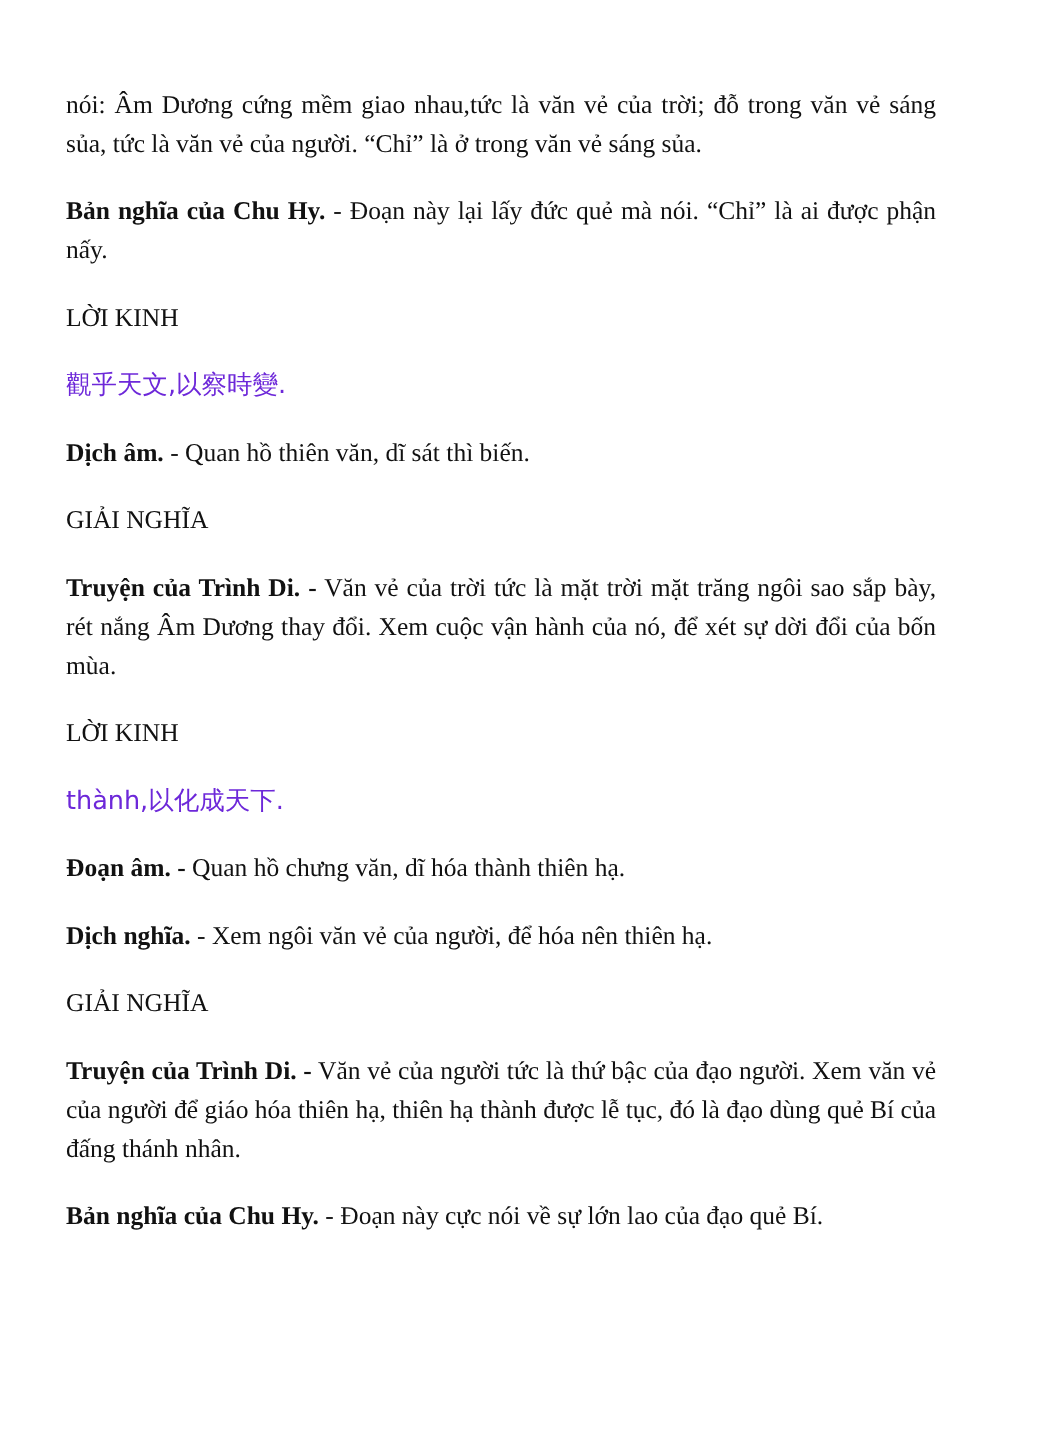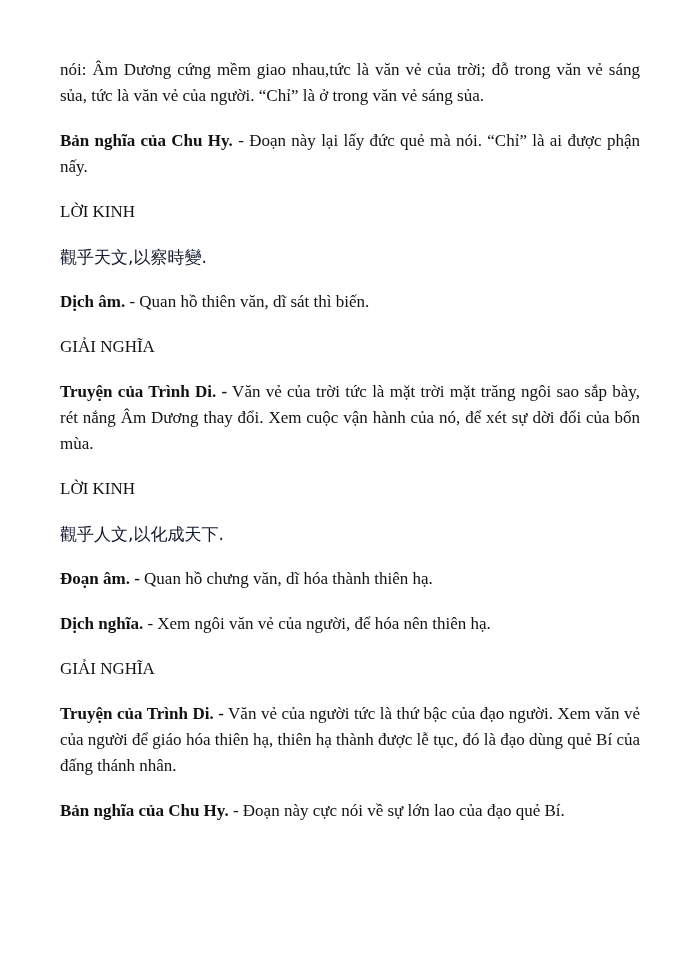--- a/index.html
+++ b/index.html
@@ -10,21 +10,21 @@
   body {
     width: 700px;
     height: 960px;
     position: relative;
     overflow: hidden;
     font-family: "Liberation Serif", "DejaVu Serif", serif;
     color: #111111;
   }
   .page {
     position: absolute;
-    left: 60px;
+    left: 44px;
     top: 57px;
     width: 580px;
   }
   .para {
     font-size: 17px;
     line-height: 26px;
     margin: 0 0 19px 0;
     text-align: justify;
   }
   .para.left {
@@ -34,21 +34,21 @@
     font-size: 17px;
     line-height: 26px;
     margin: 0 0 19px 0;
     letter-spacing: 0px;
   }
   .chinese {
     font-size: 17px;
     line-height: 26px;
     margin: 0 0 19px 0;
     font-family: "DejaVu Sans", sans-serif;
-    color: #0f172a;
+    color: #6d28d9;
   }
   .lead {
     font-weight: bold;
     text-align: center;
   }
 </style>
 </head>
 <body>
 
 <div class="page">
@@ -71,21 +71,21 @@
 
 
   <p class="heading">GIẢI NGHĨA</p>
 
   <p class="para">
     <span class="lead">Truyện của Trình Di. -</span><span> Văn vẻ của trời tức là mặt trời mặt trăng ngôi sao sắp bày, rét nắng Âm Dương thay đổi. Xem cuộc vận hành của nó, để xét sự dời đổi của bốn mùa.</span>
   </p>
 
   <p class="heading">LỜI KINH</p>
 
-  <p class="chinese">觀乎人文,以化成天下.</p>
+  <p class="chinese">thành,以化成天下.</p>
 
   <p class="para left">
     <span class="lead">Đoạn âm. -</span><span> Quan hồ chưng văn, dĩ hóa thành thiên hạ.</span>
   </p>
 
   <p class="para left">
     <span class="lead">Dịch nghĩa.</span><span> - Xem ngôi văn vẻ của người, để hóa nên thiên hạ.</span>
   </p>
 
   <p class="heading">GIẢI NGHĨA</p>

